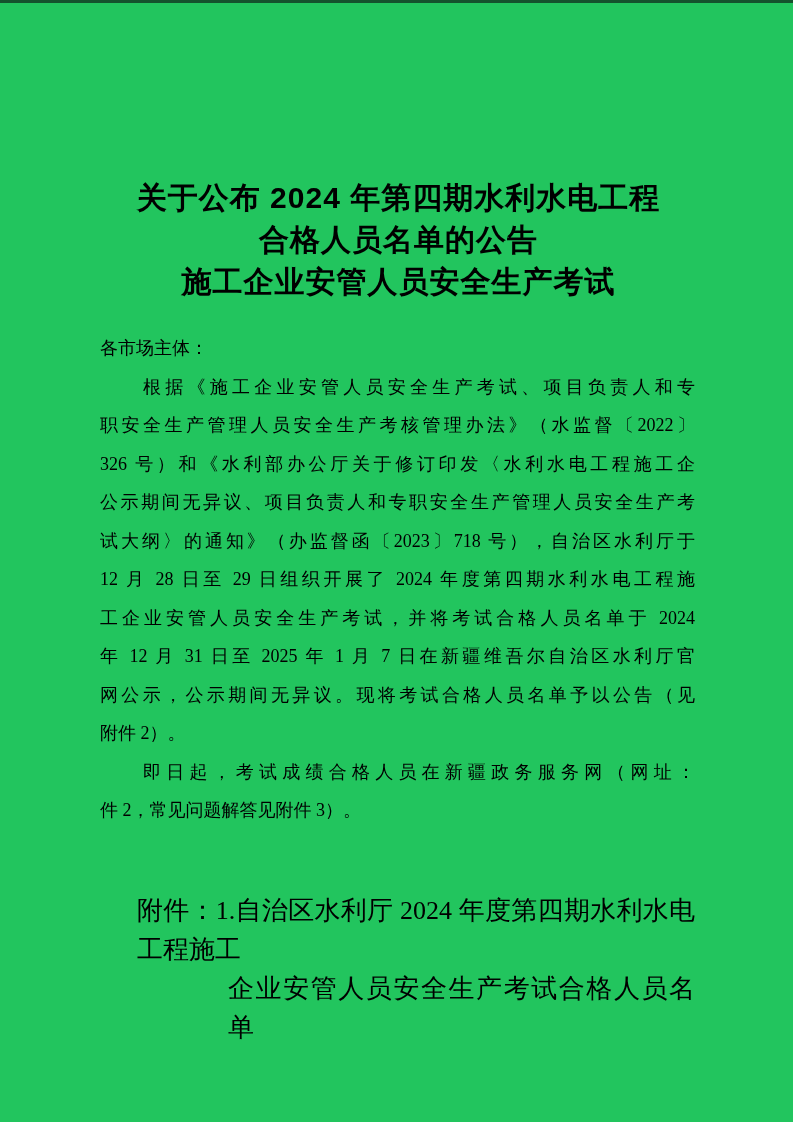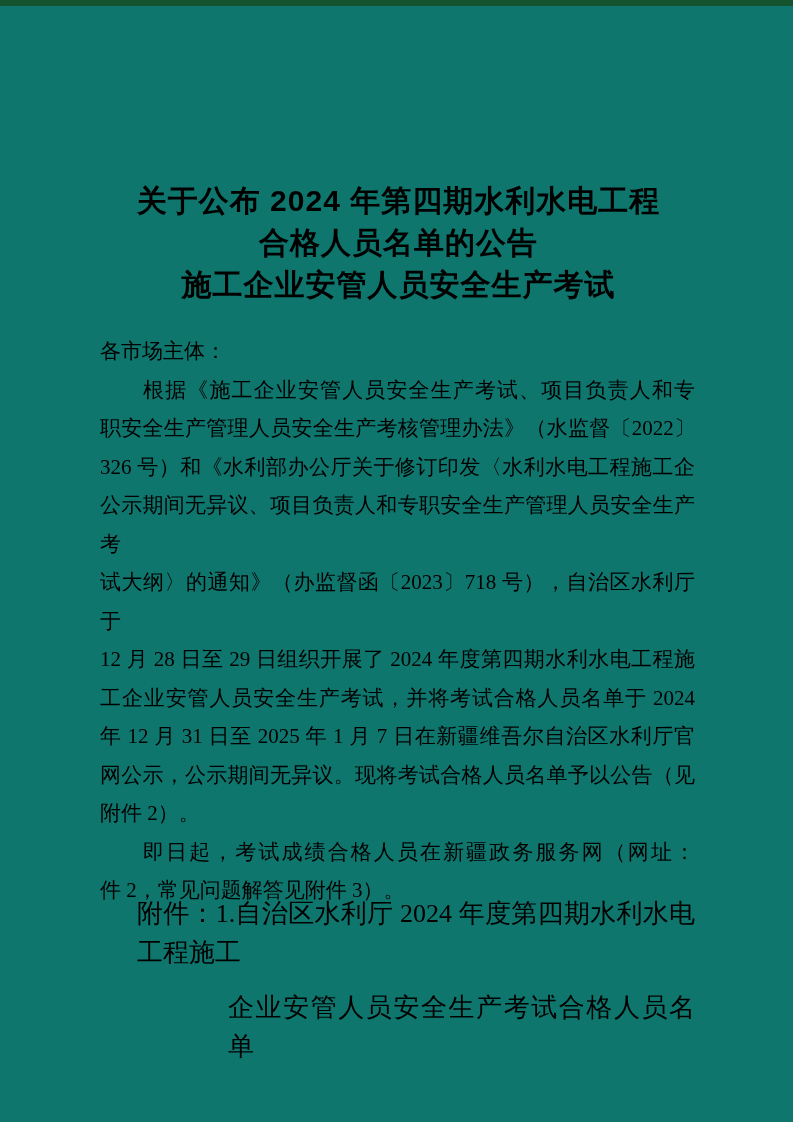--- a/index.html
+++ b/index.html
@@ -4,45 +4,45 @@
 <style>
   html, body {
     margin: 0;
     padding: 0;
     background: #ffffff;
   }
   .page {
     position: relative;
     width: 793px;
     height: 1122px;
-    background: #0f766e;
+    background: #22c55e;
     color: #000000;
     font-family: "Liberation Serif", "DejaVu Serif", serif;
     overflow: hidden;
     box-sizing: border-box;
-    border-top: 6px solid #14532d;
+    border-top: 3px solid #14532d;
   }
   .title-block {
     position: absolute;
     left: 101px;
     top: 174px;
     width: 595px;
     text-align: center;
     font-family: "Liberation Sans", "DejaVu Sans", sans-serif;
     font-weight: bold;
     font-size: 30px;
     line-height: 42px;
     letter-spacing: 1px;
   }
   .body-block {
     position: absolute;
     left: 100px;
     top: 326px;
     width: 595px;
-    font-size: 21px;
+    font-size: 18px;
     line-height: 38.5px;
   }
   .line {
     text-align: justify;
     white-space: normal;
   }
   .line.fill {
     text-align-last: justify;
   }
   .line.indent {
@@ -54,21 +54,20 @@
     top: 888px;
     width: 595px;
     font-size: 26px;
     line-height: 39px;
   }
   .attach-line-1 {
     margin-left: 37px;
   }
   .attach-line-2 {
     margin-left: 128px;
-    margin-top: 16px;
   }
 </style>
 </head>
 <body>
 
 <div class="page">
 
   <div class="title-block">
     <div class="title-line">关于公布 2024 年第四期水利水电工程</div>
     <div class="title-line">合格人员名单的公告</div>

